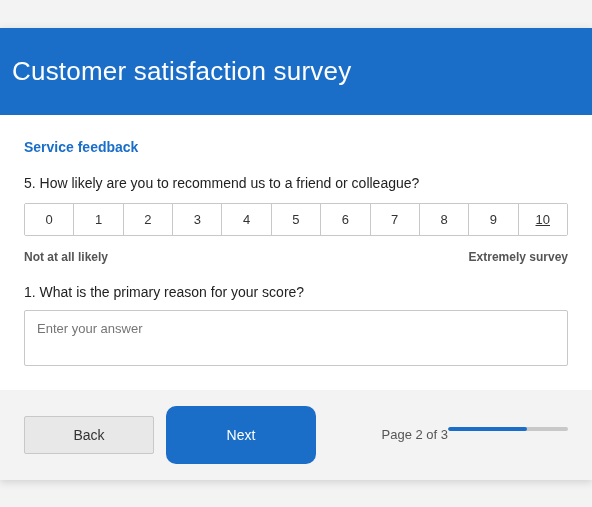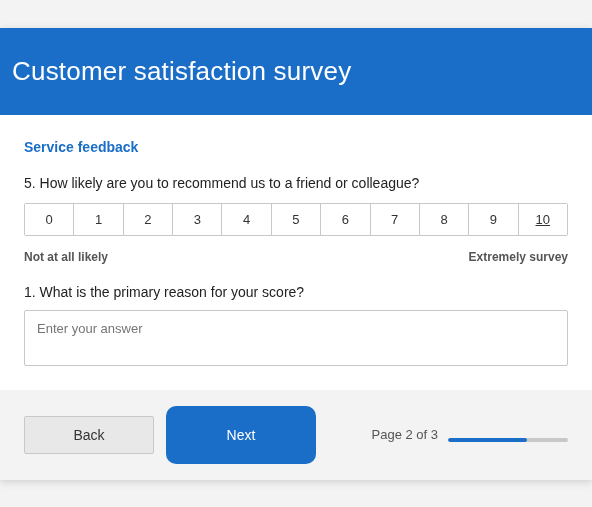--- a/index.html
+++ b/index.html
@@ -115,22 +115,21 @@
       background: #1a6ec8;
       border: none;
       border-radius: 10px;
       color: #fff;
       font-size: 14px;
       cursor: pointer;
       text-align: center;
     }
     .page-indicator {
       display: flex;
-      align-items: flex-end;
-      gap: 10px;
+      align-items: flex-start;
       flex: 1;
       justify-content: flex-end;
     }
     .page-label {
       font-size: 13px;
       color: #555;
       white-space: nowrap;
     }
     .progress-bar-bg {
       flex: 1;

